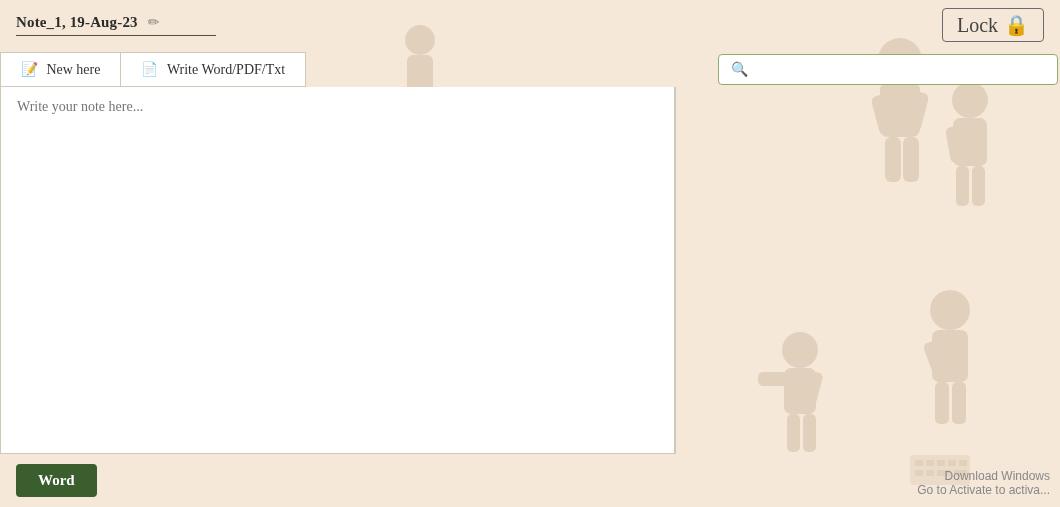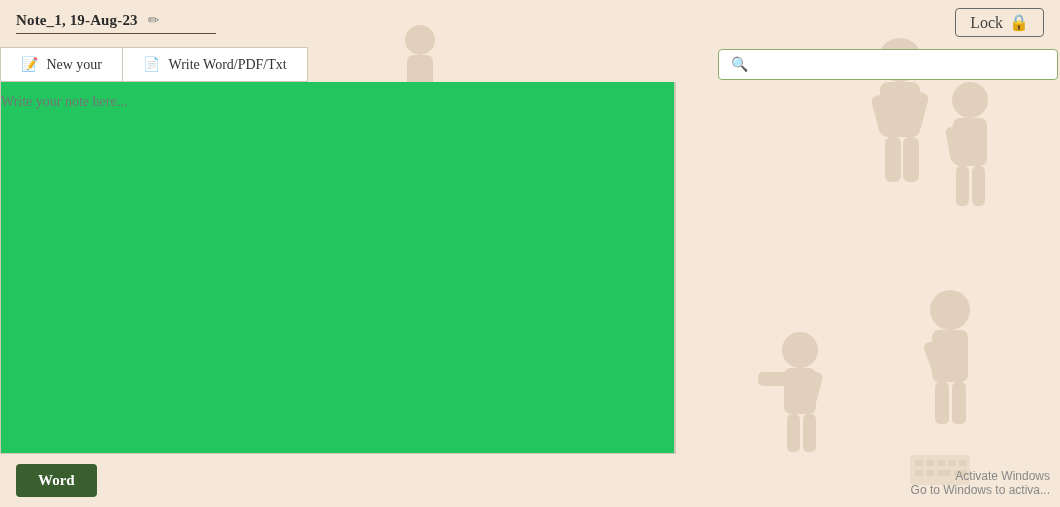--- a/index.html
+++ b/index.html
@@ -72,21 +72,21 @@
     }
 
     .lock-btn {
       display: flex;
       align-items: center;
       gap: 6px;
       background: transparent;
       border: 1.5px solid #6b6b6b;
       border-radius: 4px;
       padding: 4px 14px;
-      font-size: 16px;
+      font-size: 20px;
       color: #444;
       cursor: pointer;
       font-family: Georgia, serif;
     }
 
     
     .toolbar {
       display: flex;
       align-items: center;
       padding: 4px 0 0 0;
@@ -155,25 +155,25 @@
     
     .editor-area {
       flex: 0 0 675px;
       display: flex;
       flex-direction: column;
       background: transparent;
     }
 
     .note-textarea {
       flex: 1;
-      background: #22c55e;
+      background: #ffffff;
       border: 1px solid #d0c8b8;
       border-top: none;
       resize: none;
-      padding: 12px 0;
+      padding: 12px 16px;
       font-size: 14px;
       font-family: Georgia, serif;
       color: #555;
       outline: none;
       margin: 0;
     }
 
     
     .right-panel {
       flex: 1;
@@ -310,21 +310,21 @@
     </div>
     <button class="lock-btn">
       <span>Lock</span>
       <span>🔒</span>
     </button>
   </div>
 
   <div class="toolbar">
     <button class="toolbar-btn">
       <span>📝</span>
-      <span>New your</span>
+      <span>New here</span>
     </button>
     <button class="toolbar-btn">
       <span>📄</span>
       <span>Write Word/PDF/Txt</span>
     </button>
     <div class="search-container">
       <span class="search-icon">🔍</span>
     </div>
   </div>
 
@@ -339,15 +339,15 @@
   </div>
 
   <div class="footer">
     <button class="save-btn">
       <span>Word</span>
     </button>
   </div>
 </div>
 
 <div class="activate-watermark">
-  <div>Activate Windows</div>
-  <div>Go to Windows to activa...</div>
+  <div>Download Windows</div>
+  <div>Go to Activate to activa...</div>
 </div>
 
 </body></html>

